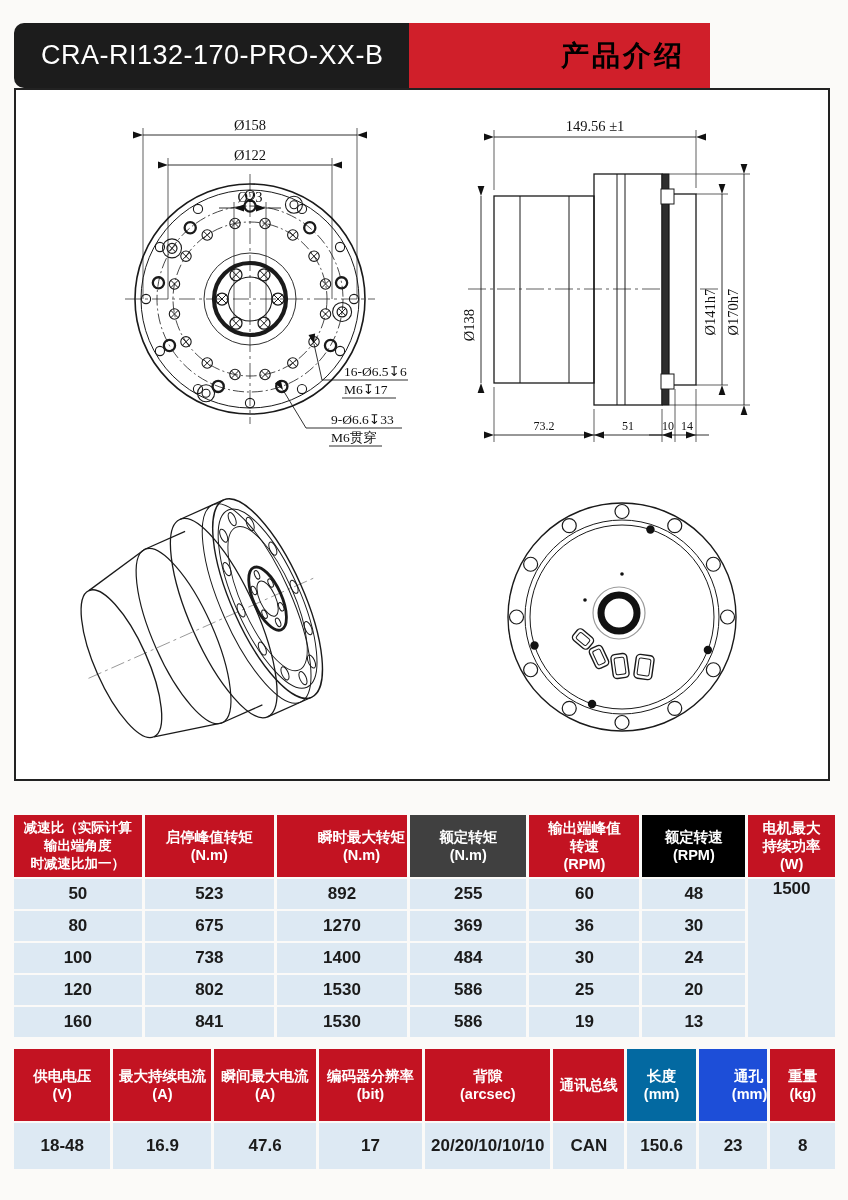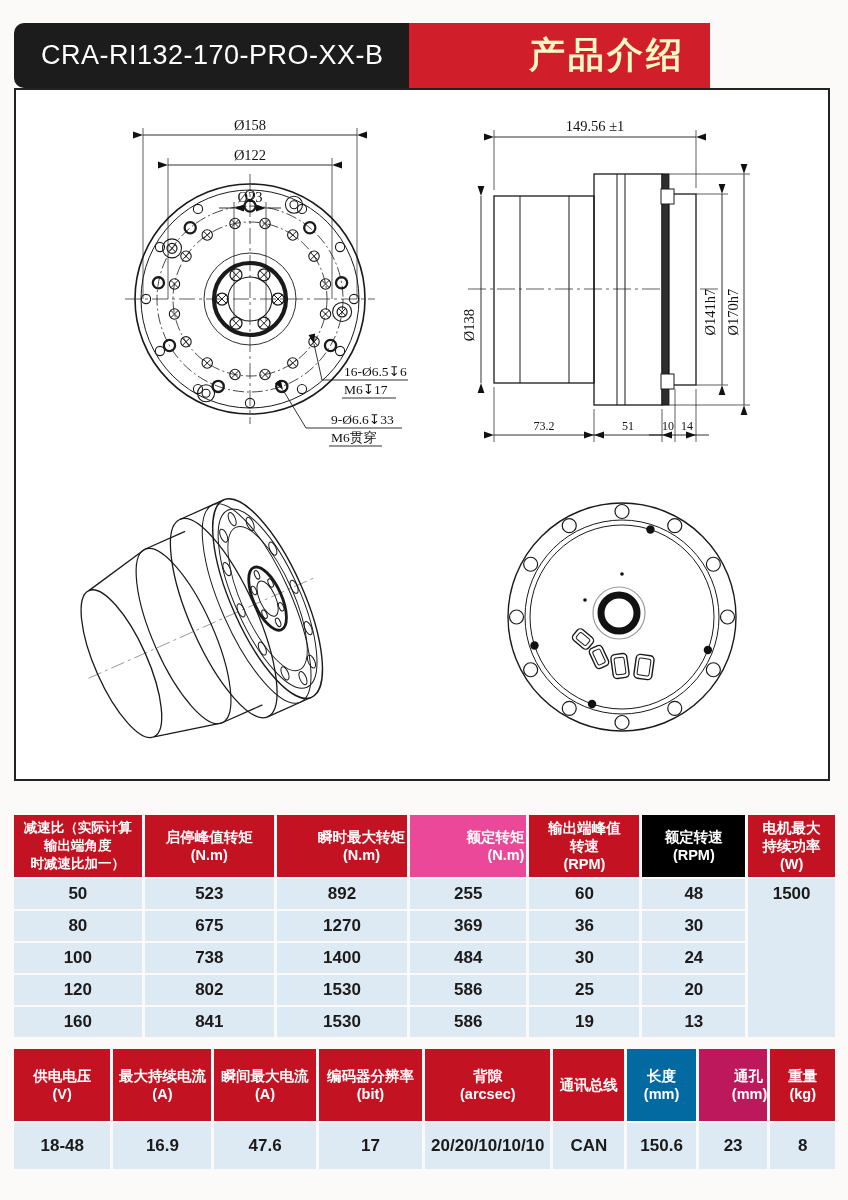--- a/index.html
+++ b/index.html
@@ -11,22 +11,22 @@
   
   .titlebar{
     position:absolute;left:14px;top:23px;width:696px;height:65px;
     display:flex;border-radius:10px 0 0 10px;overflow:hidden;
   }
   .tb-black{
     flex:1;background:#1c1c1c;color:#ffffff;display:flex;align-items:center;
     padding-left:27px;font-size:27px;font-weight:500;letter-spacing:.5px;
   }
   .tb-red{
-    width:276px;color:#fef9c3;display:flex;align-items:center;justify-content:flex-end;
-    padding-right:25px;font-size:36px;font-weight:600;letter-spacing:3px;
+    width:276px;color:#000000;display:flex;align-items:center;justify-content:flex-end;
+    padding-right:25px;font-size:28px;font-weight:600;letter-spacing:3px;
   }
   
   .panel{
     position:absolute;left:14px;top:88px;width:816px;height:693px;
     background:#ffffff;border:2px solid #222222;box-sizing:border-box;
   }
   .panel svg{position:absolute;left:0;top:0;}
   .dim{font-family:"Liberation Serif",serif;font-size:14.5px;fill:#111;}
   .dims{font-family:"Liberation Serif",serif;font-size:12px;fill:#111;}
   .note{font-family:"Liberation Serif",serif;font-size:13.5px;fill:#111;}
@@ -35,21 +35,21 @@
   .t1{top:813px;}
   .t2{top:1047px;}
   th{padding:0 2px;color:#ffffff;font-weight:700;font-size:14.5px;vertical-align:middle;text-align:center;}
   .t1 thead th{height:62px;}
   .t2 thead th{height:72px;}
   .t1 th:first-child{font-size:13.5px;}
   .hl{line-height:18px;}
   td{text-align:center;font-size:17px;font-weight:600;color:#1b1b1b;background:#dde9f3;padding:0;}
   .t1 td{height:30px;}
   .t2 td{height:46px;}
-  td.power{vertical-align:top;padding-top:5px;}
+  td.power{vertical-align:top;}
 </style>
 </head>
 <body>
 
 <div class="titlebar">
   <div class="tb-black">
     <span>CRA-RI132-170-PRO-XX-B</span>
   </div>
   <div class="tb-red" id="tbred" style="background: rgb(208, 31, 42);">
     <span>产品介绍</span>
@@ -359,21 +359,21 @@
         <div class="hl">时减速比加一）</div>
       </th>
       <th style="background: rgb(195, 19, 34);">
         <div class="hl">启停峰值转矩</div>
         <div class="hl">(N.m)</div>
       </th>
       <th style="background: rgb(195, 19, 34); padding-left: 41px;">
         <div class="hl">瞬时最大转矩</div>
         <div class="hl">(N.m)</div>
       </th>
-      <th style="background: #ec4899; text-align: right;">
+      <th style="background: #404040;">
         <div class="hl">额定转矩</div>
         <div class="hl">(N.m)</div>
       </th>
       <th style="background: rgb(195, 19, 34);">
         <div class="hl">输出端峰值</div>
         <div class="hl">转速</div>
         <div class="hl">(RPM)</div>
       </th>
       <th style="background: #000000;">
         <div class="hl">额定转速</div>
@@ -465,21 +465,21 @@
         <div class="hl">背隙</div>
         <div class="hl">(arcsec)</div>
       </th>
       <th style="background: rgb(195, 19, 34);">
         <div class="hl">通讯总线</div>
       </th>
       <th style="background: #0369a1;">
         <div class="hl">长度</div>
         <div class="hl">(mm)</div>
       </th>
-      <th style="background: #be185d; padding-left: 33px;">
+      <th style="background: #1d4ed8; padding-left: 33px;">
         <div class="hl">通孔</div>
         <div class="hl">(mm)</div>
       </th>
       <th style="background: rgb(195, 19, 34);">
         <div class="hl">重量</div>
         <div class="hl">(kg)</div>
       </th>
     </tr>
   </thead>
   <tbody>

